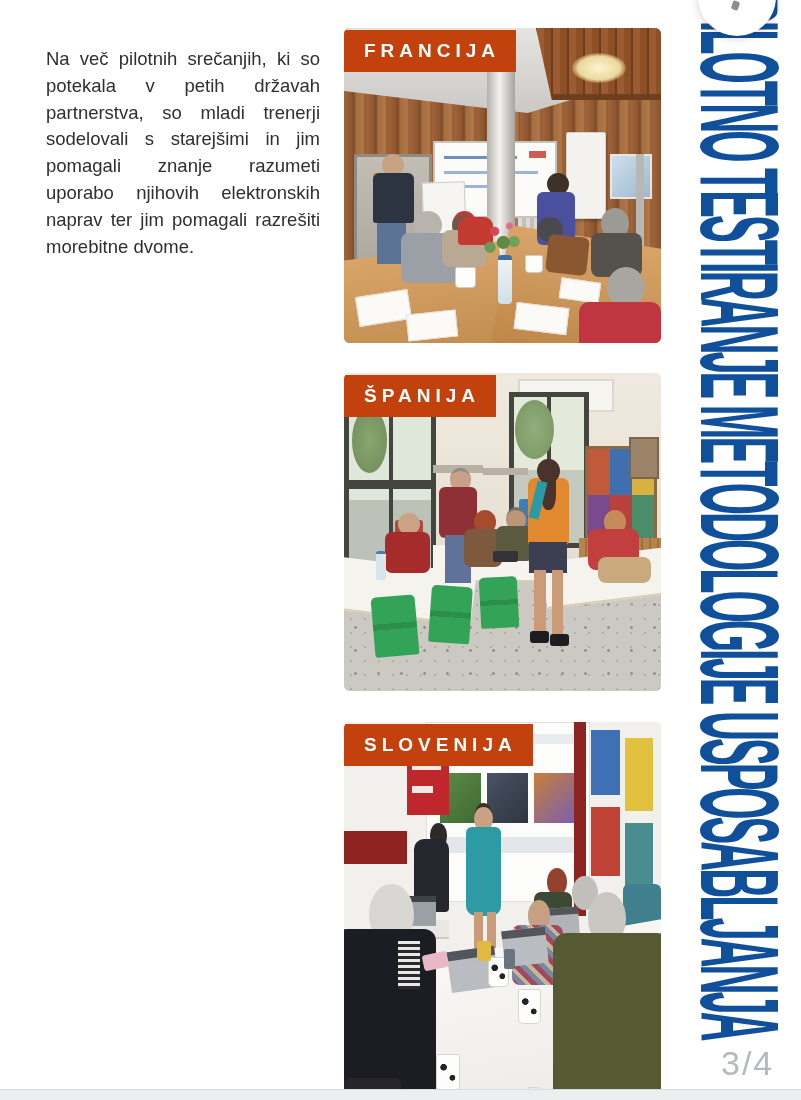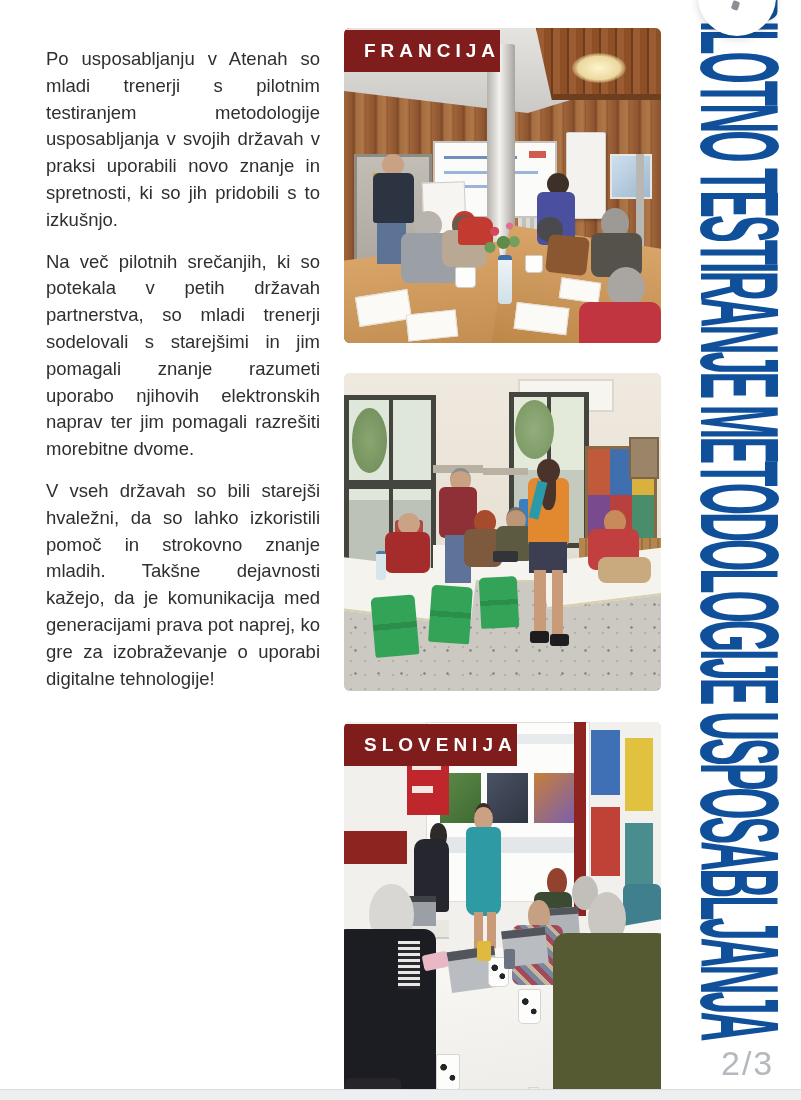--- a/index.html
+++ b/index.html
@@ -20,22 +20,22 @@
   
   .photo{
     position:absolute;left:344px;width:317px;border-radius:6px;
     overflow:hidden;background:#d8d4cd;
   }
   #photo-france{top:28px;height:315px;}
   #photo-spain{top:373px;height:318px;}
   #photo-slovenia{top:722px;height:405px;}
   .photo-label{
     position:absolute;left:0;top:2px;z-index:30;
-    background:#7f1d1d;color:#ffffff;font-weight:bold;
-    font-size:19px;letter-spacing:5px;padding:10px 0 10px 20px;text-align:right;
+    background:#c2410c;color:#ffffff;font-weight:bold;
+    font-size:19px;letter-spacing:5px;padding:10px 16px 10px 20px;text-align:right;
   }
 
   
   .vtitle{
     position:absolute;top:-4px;left:795px;width:3200px;height:112px;
     line-height:112px;font-size:112px;font-weight:bold;letter-spacing:-8px;
     color:#10509B;white-space:nowrap;transform-origin:0 0;
     transform:rotate(90deg) scaleX(0.37);z-index:10;
   }
 
@@ -68,23 +68,21 @@
                      radial-gradient(circle at 70% 65%, #23242a 0 2.6px, transparent 3.2px);
     border:1px solid #d8d5cf;}
   .greenchair{position:absolute;background:linear-gradient(180deg,#33a457 0 45%,#2b8f4b 45% 55%,#33a457 55% 100%);border-radius:5px 5px 2px 2px;}
   .poster-grid{position:absolute;display:grid;grid-template-columns:repeat(3,1fr);grid-auto-rows:1fr;border:3px solid #8a6a45;}
   .poster-grid div{width:100%;height:100%;}
 </style>
 </head>
 <body>
 
 <div class="article">
-  <p>Po usposabljanju v Atenah so mladi trenerji s pilotnim testiranjem metodologije usposabljanja v svojih državah v praksi uporabili novo znanje in spretnosti, ki so jih pridobili s to izkušnjo.</p>
   <p>Na več pilotnih srečanjih, ki so potekala v petih državah partnerstva, so mladi trenerji sodelovali s starejšimi in jim pomagali znanje razumeti uporabo njihovih elektronskih naprav ter jim pomagali razrešiti morebitne dvome.</p>
-  <p>V vseh državah so bili starejši hvaležni, da so lahko izkoristili pomoč in strokovno znanje mladih. Takšne dejavnosti kažejo, da je komunikacija med generacijami prava pot naprej, ko gre za izobraževanje o uporabi digitalne tehnologije!</p>
 </div>
 
 <div class="photo" id="photo-france">
 
   <div class="ab" style="inset:0;background:repeating-linear-gradient(90deg,#a0653a 0px,#8d5530 8px,#7c4826 10px,#a56c40 12px,#b07848 19px,#8d5530 22px);"></div>
 
   <div class="ab" style="left:0;top:0;width:100%;height:27%;background:linear-gradient(180deg,#e6e4e0,#cbc9c5);clip-path:polygon(0 0,100% 0,100% 52%,58% 100%,0 74%);"></div>
 
   <div class="ab" style="right:0;top:0;width:42%;height:21%;background:repeating-linear-gradient(90deg,#8d5026 0 7px,#6e3c1c 7px 9px,#9a5c30 9px 16px);border-bottom:6px solid #6e3f1f;clip-path:polygon(6% 0,100% 0,100% 100%,18% 100%);"></div>
   <div class="ab" style="right:11%;top:8%;width:54px;height:30px;border-radius:50%;background:radial-gradient(#fdf4cd,#ecd89e 55%,rgba(236,216,158,0) 75%);"></div>
@@ -206,20 +204,21 @@
   <div class="ab" style="left:65.5%;top:62%;width:3.6%;height:20%;background:#c99b78;z-index:7;"></div>
   <div class="ab" style="left:58.8%;top:81%;width:6%;height:4%;background:#1d1d20;border-radius:3px;z-index:7;"></div>
   <div class="ab" style="left:65%;top:82%;width:6%;height:4%;background:#1d1d20;border-radius:3px;z-index:7;"></div>
 
   <div class="hd" style="left:82%;top:43%;width:7%;height:7.5%;background:#c78a5a;z-index:6;"></div>
   <div class="ab" style="left:77%;top:49%;width:16%;height:13%;background:#c23f3f;border-radius:8px;z-index:6;"></div>
   <div class="ab" style="left:80%;top:58%;width:17%;height:8%;background:#c9a97e;border-radius:8px;z-index:6;"></div>
   <div class="ab" style="left:10%;top:56%;width:3.4%;height:8%;background:#d7e6ec;border-top:3px solid #4a7ea8;border-radius:3px;z-index:7;"></div>
   <div class="ab" style="left:47%;top:56%;width:8%;height:3.5%;background:#33343a;border-radius:2px;z-index:7;"></div>
 
+  <span class="photo-label">ŠPANIJA</span>
 </div>
 
 <div class="photo" id="photo-slovenia">
   <div class="ab" style="inset:0;background:#f2f0ed;"></div>
 
   <div class="ab" style="left:26%;top:0;width:51%;height:44%;background:#fcfcfb;border:1px solid #e0ded9;">
     <div class="ab" style="left:4%;top:6%;width:92%;height:6%;background:#e8ebee;"></div>
     <div class="ab" style="left:8%;top:28%;width:25%;height:28%;background:linear-gradient(135deg,#5d8a48,#3f6a33);"></div>
     <div class="ab" style="left:37%;top:28%;width:25%;height:28%;background:linear-gradient(135deg,#4a5364,#2e3542);"></div>
     <div class="ab" style="left:66%;top:28%;width:25%;height:28%;background:linear-gradient(135deg,#c77f3a,#7a5fae);"></div>
@@ -275,14 +274,14 @@
   <div class="ab" style="left:66%;top:52%;width:37%;height:48%;background:#555a33;border-radius:14px;z-index:10;"></div>
   <div class="ab" style="left:0;top:88%;width:18%;height:12%;background:#26262a;border-radius:6px 6px 0 0;z-index:11;"></div>
   <div class="ab" style="left:88%;top:40%;width:12%;height:14%;background:#3f7f8e;border-radius:6px;z-index:7;"></div>
 
   <span class="photo-label">SLOVENIJA</span>
 </div>
 
 <div class="vtitle">PILOTNO TESTIRANJE METODOLOGIJE USPOSABLJANJA</div>
 <div class="corner-circle"></div>
 <div class="circle-mark"></div>
-<div class="page-num">2/3</div>
+<div class="page-num">3/4</div>
 <div class="bottom-strip"></div>
 
 </body></html>

